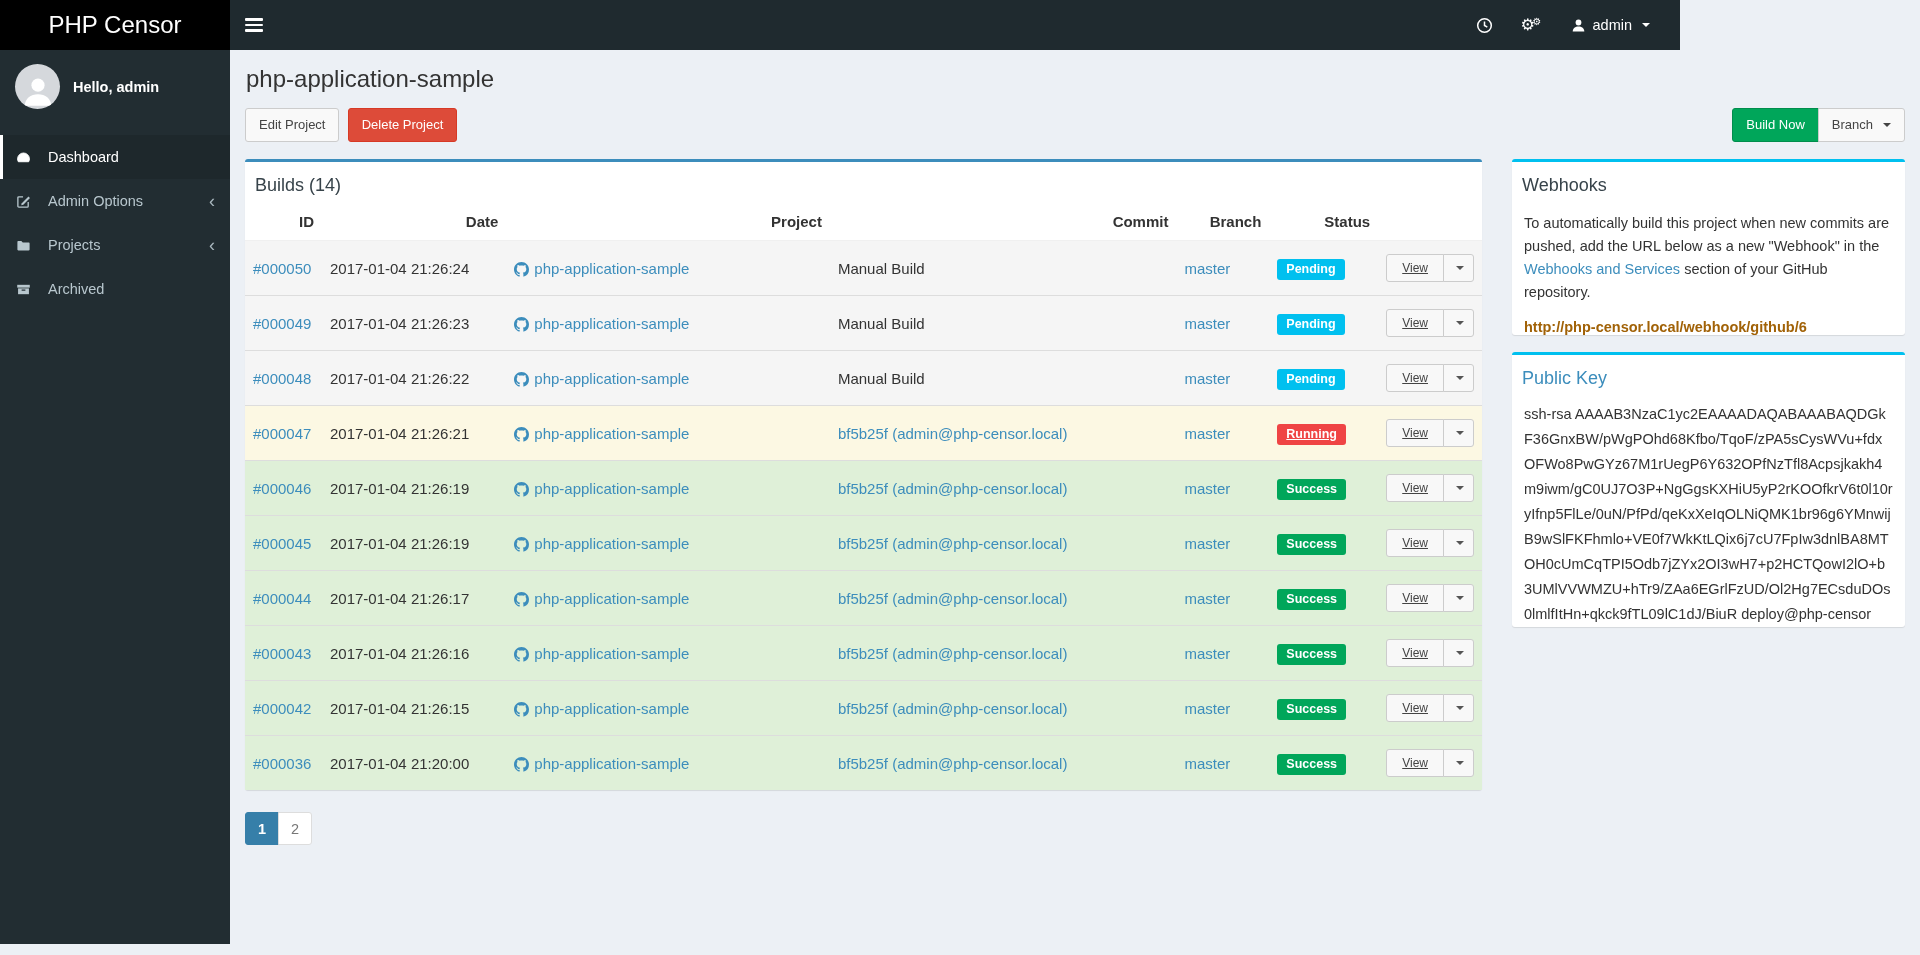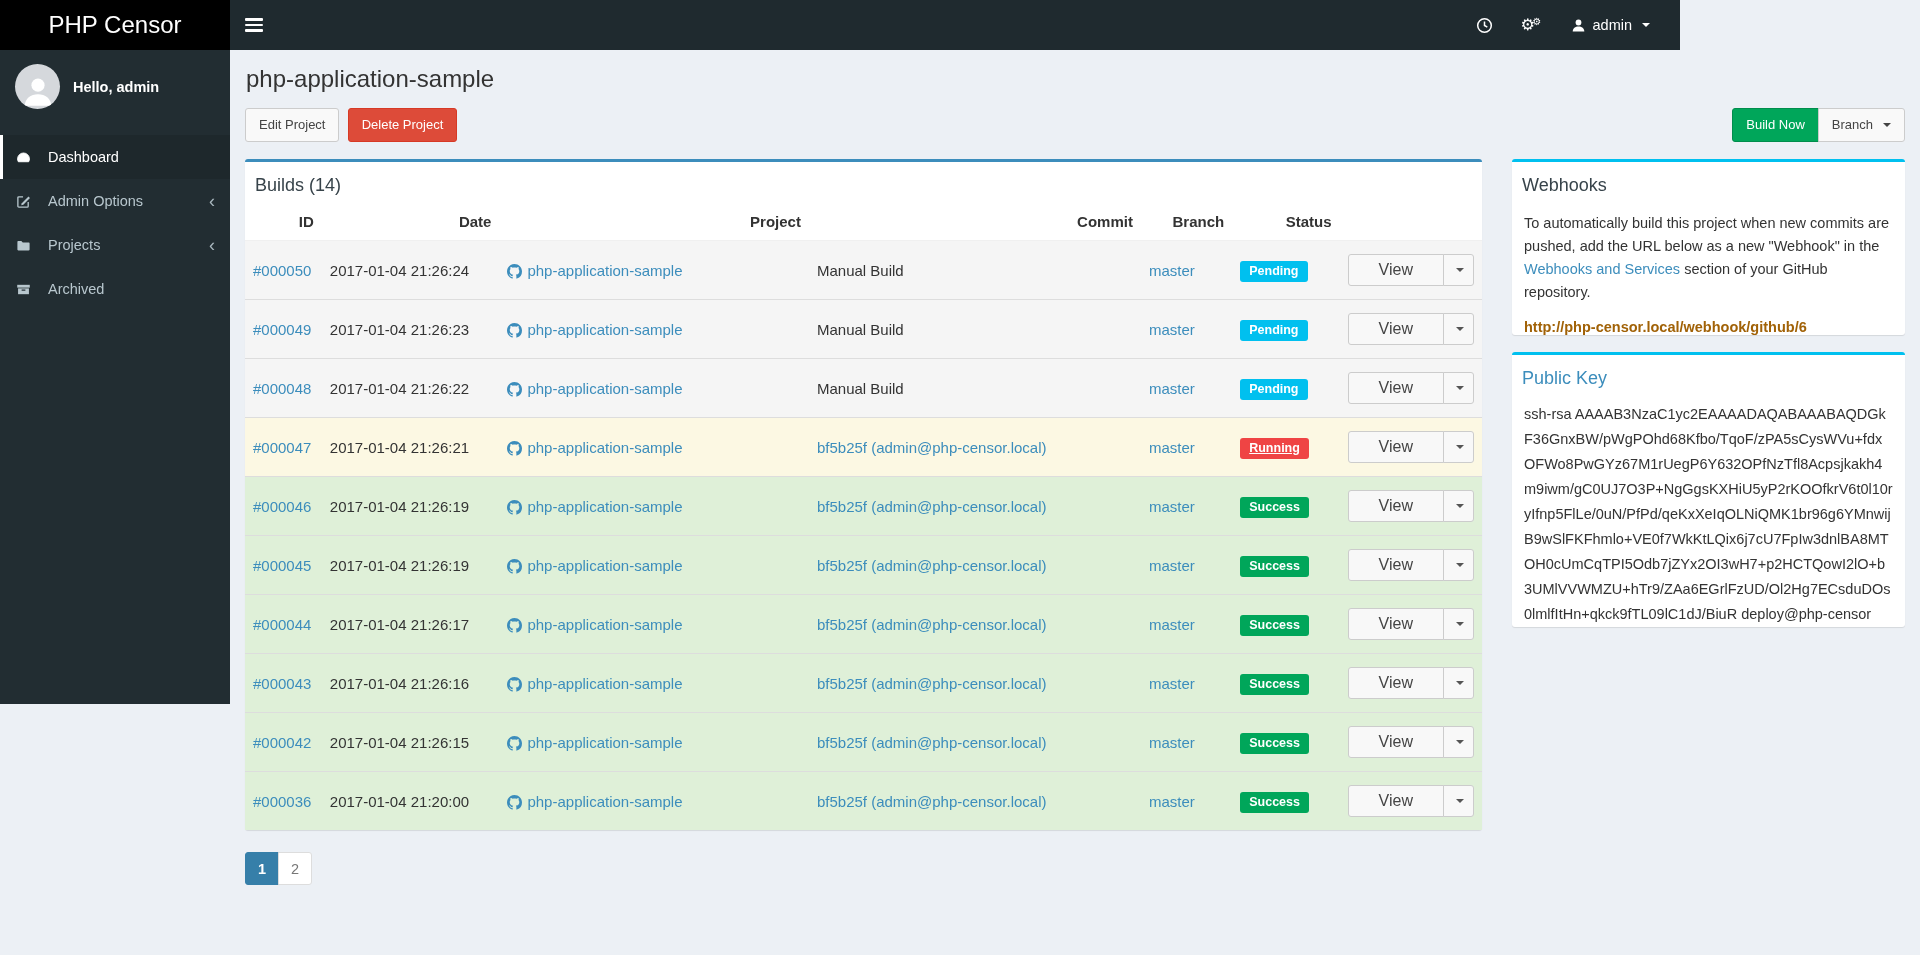--- a/index.html
+++ b/index.html
@@ -25,21 +25,21 @@
   .sidebar-toggle{width:48px;height:50px;display:flex;flex-direction:column;align-items:center;justify-content:center;gap:3px;cursor:pointer;}
   .sidebar-toggle span{display:block;width:18px;height:2.5px;background:#fff;border-radius:1px;}
   .navbar-right{display:flex;align-items:center;height:50px;padding-right:16px;}
   .nav-item{height:50px;display:flex;align-items:center;padding:0 14px;color:#fff;cursor:pointer;gap:7px;font-size:14.5px;}
   .cogs{position:relative;width:22px;height:20px;font-family:"DejaVu Sans",sans-serif;color:#fff;}
   .cogs .g1{position:absolute;left:0;top:0;font-size:16px;line-height:20px;}
   .cogs .g2{position:absolute;left:12px;top:-3px;font-size:10px;line-height:20px;}
   .caret{display:inline-block;width:0;height:0;border-left:4px solid transparent;border-right:4px solid transparent;border-top:4px solid currentColor;margin-left:3px;}
 
   
-  .sidebar{position:fixed;top:50px;left:0;width:230px;height:654px;background:var(--sidebar-bg);z-index:15;text-align:right;}
+  .sidebar{position:fixed;top:50px;left:0;width:230px;height:894px;background:var(--sidebar-bg);z-index:15;text-align:right;}
   .user-panel{display:flex;align-items:center;gap:13px;padding:14px 15px 22px;}
   .avatar{width:45px;height:45px;border-radius:50%;background:#d5d8dc;display:flex;align-items:flex-end;justify-content:center;overflow:hidden;}
   .greeting{color:#fff;font-weight:700;font-size:14.5px;}
   .sidebar-menu{list-style:none;margin:4px 0 0;padding:0;}
   .menu-item{height:44px;display:flex;align-items:center;padding:0 15px 0 13px;color:var(--sidebar-text);
     font-size:14.5px;cursor:pointer;border-left:3px solid transparent;}
   .menu-item.active{background:#1e282c;color:#fff;border-left-color:#fff;}
   .menu-item .mi-icon{width:24px;margin-right:8px;display:flex;align-items:center;}
   .menu-item .mi-icon svg{fill:currentColor;stroke:currentColor;}
   .menu-item .chev{margin-left:auto;font-size:18px;line-height:1;color:inherit;opacity:.9;}
@@ -70,21 +70,21 @@
   table.builds th{text-align:right;font-weight:700;color:#333;padding:6px 8px 10px;border-bottom:1px solid #f0f0f0;}
   table.builds td{padding:13px 8px;border-top:1px solid #ddd;line-height:21px;}
   tr.row-pending td{background:var(--row-pending);}
   tr.row-running td{background:var(--row-running);}
   tr.row-success td{background:var(--row-success);}
   .gh-icon{display:inline-block;vertical-align:-3px;margin-right:5px;}
   .status-badge{display:inline-block;min-width:44px;text-align:center;padding:4px 9px 5px;border-radius:3px;
     color:#fff;font-weight:700;font-size:12.5px;line-height:1;}
   td.actions-cell{text-align:right;padding-right:22px;}
   .view-group{display:inline-flex;}
-  .view-btn{padding:6px 30px;background:#f8f8f8;border:1px solid #ccc;border-radius:3px 0 0 3px;font-size:16px;color:#444;cursor:pointer;font-family:inherit;}
+  .view-btn{padding:6px 15px;background:#f8f8f8;border:1px solid #ccc;border-radius:3px 0 0 3px;font-size:12px;color:#444;cursor:pointer;font-family:inherit;text-decoration:underline;}
   .view-caret-btn{padding:6px 9px;background:#f8f8f8;border:1px solid #ccc;border-left:1px solid #ccc;margin-left:-1px;
     border-radius:0 3px 3px 0;display:flex;align-items:center;cursor:pointer;color:#555;}
 
   
   .pagination{margin-top:22px;display:inline-flex;}
   .page-btn{min-width:34px;height:33px;display:flex;align-items:center;justify-content:center;background:#fff;
     border:1px solid #ddd;color:#777;font-size:14.5px;cursor:pointer;margin-left:-1px;}
   .page-btn:first-child{border-radius:3px 0 0 3px;margin-left:0;}
   .page-btn:last-child{border-radius:0 3px 3px 0;}
   .page-btn.active{background:#367fa9;border-color:#367fa9;color:#fff;font-weight:700;}

